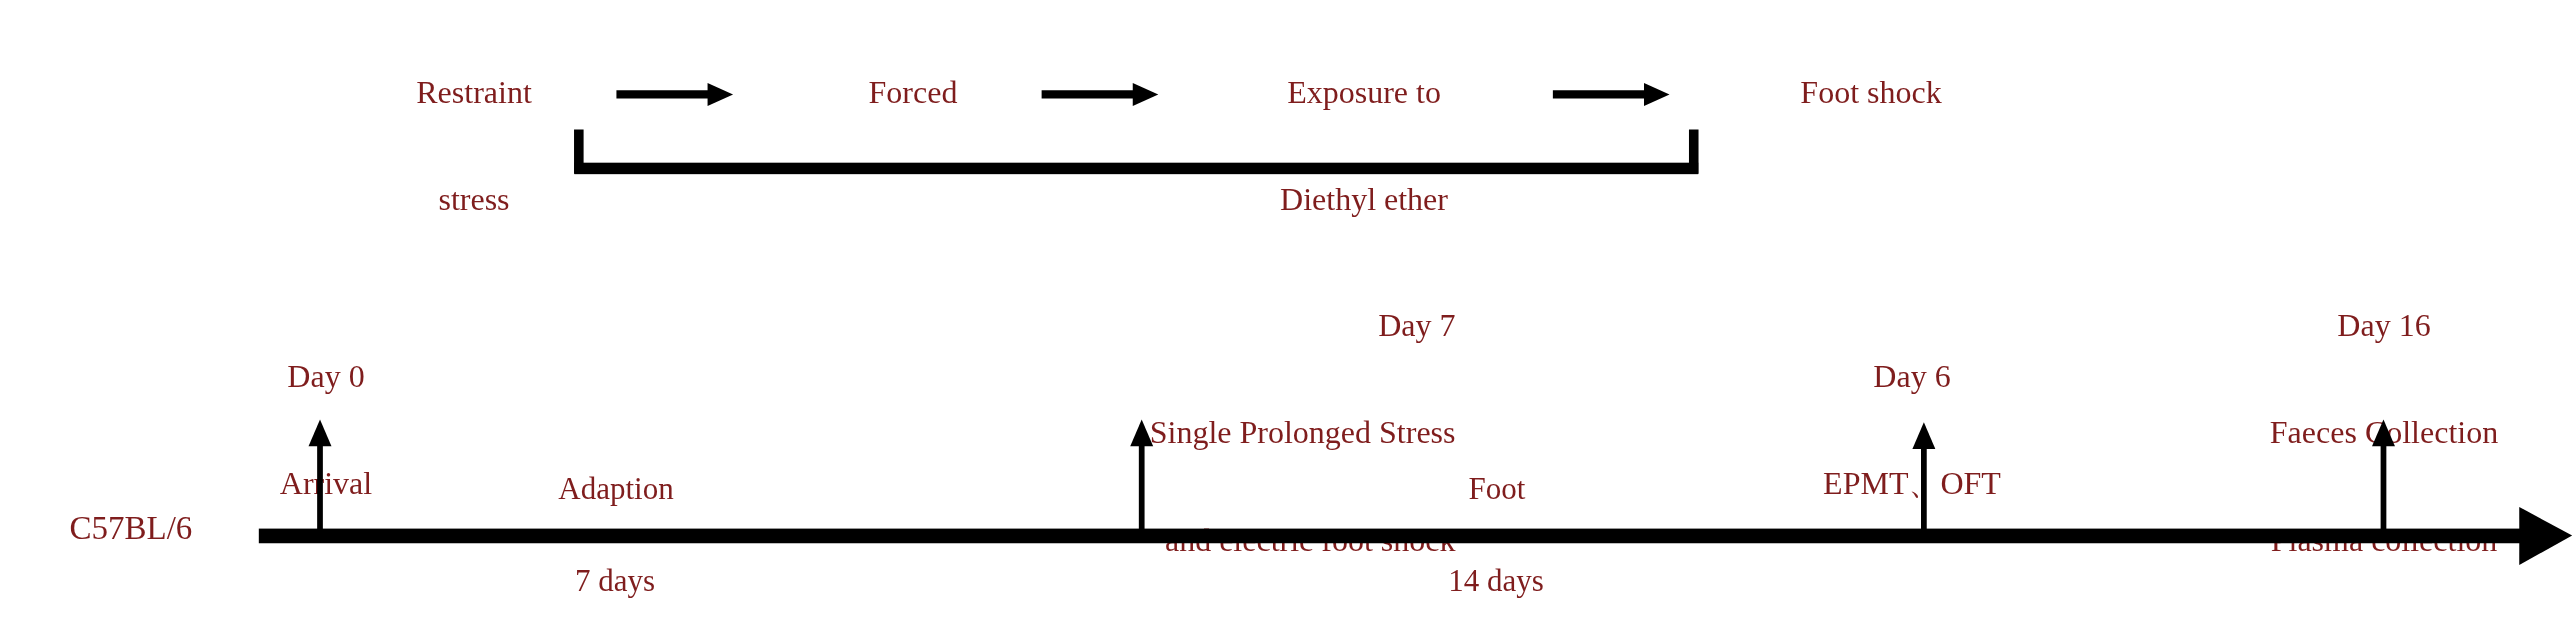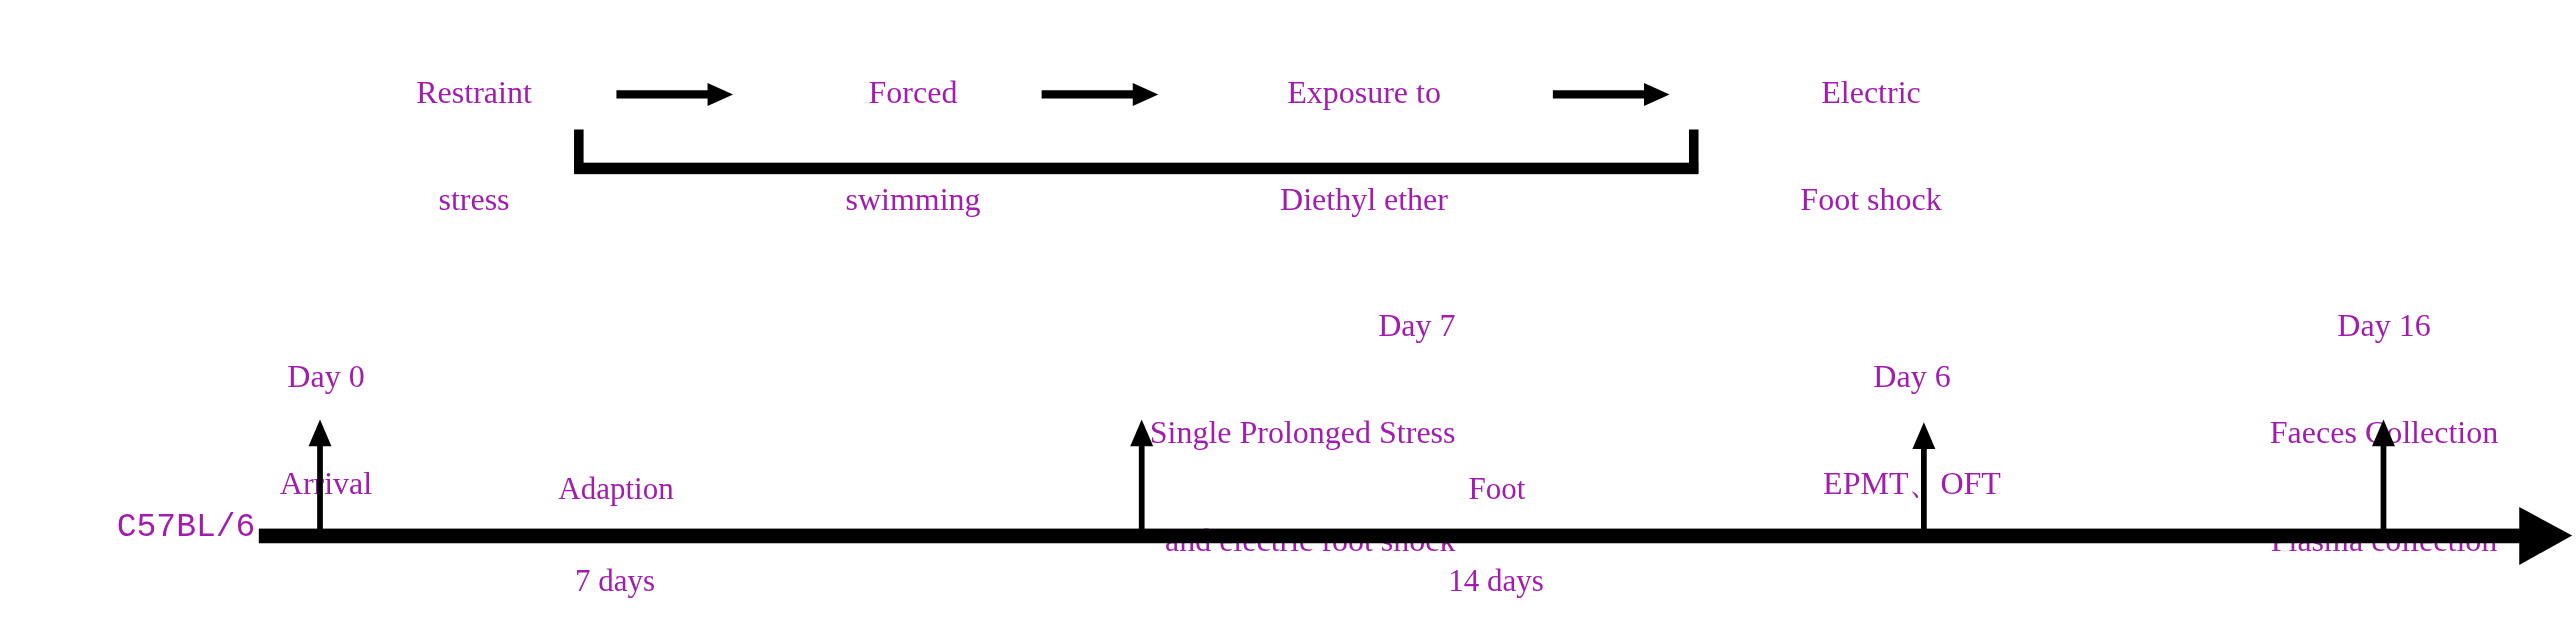--- a/index.html
+++ b/index.html
@@ -14,21 +14,21 @@
     background: #ffffff;
     font-family: "Liberation Serif", "DejaVu Serif", serif;
     color: #000000;
     overflow: hidden;
   }
   .txt {
     position: absolute;
     white-space: pre;
     text-align: center;
     line-height: 1.12;
-    color: #a21caf;
+    color: #7f1d1d;
   }
   .ctr {
     transform: translateX(-50%);
   }
 
   
   .stressor-label {
     font-size: 32px;
   }
 
@@ -61,30 +61,28 @@
 
 <div id="canvas">
 
   <div class="txt stressor-label ctr" style="left:474px; top:3.2px; width:268px;">
     <div>Restraint</div>
     <div>stress</div>
   </div>
 
   <div class="txt stressor-label ctr" style="left:913px; top:3.2px; width:268px;">
     <div>Forced</div>
-    <div>swimming</div>
   </div>
 
   <div class="txt stressor-label ctr" style="left:1364px; top:3.2px; width:357px;">
     <div>Exposure to</div>
     <div>Diethyl ether</div>
   </div>
 
   <div class="txt stressor-label ctr" style="left:1871px; top:3.2px; width:293px;">
-    <div>Electric</div>
     <div>Foot shock</div>
   </div>
 
   <div class="txt event-label ctr" style="left:326px; top:287px; width:319px;">
     <div>Day 0</div>
     <div>Arrival</div>
   </div>
 
   <div class="txt event-label ctr" style="left:1143px; top:236px; width:625px;text-align:right;">
     <div>Day 7</div>
@@ -102,21 +100,21 @@
     <div>Faeces Collection</div>
     <div>Plasma collection</div>
   </div>
 
   <div class="txt phase-label ctr" style="left:616px; top:472px; width:268px;">Adaption</div>
   <div class="txt duration-label ctr" style="left:615px; top:564px; width:229px;">7 days</div>
 
   <div class="txt phase-label ctr" style="left:1497px; top:472px; width:229px;">Foot</div>
   <div class="txt duration-label ctr" style="left:1496px; top:564px; width:255px;">14 days</div>
 
-  <div class="txt strain-label" style="left:6.4px; top:510px; width:249px; text-align:right;font-family:Liberation Mono, monospace;">C57BL/6</div>
+  <div class="txt strain-label" style="left:6.4px; top:510px; width:249px; text-align:center;">C57BL/6</div>
 
   <svg class="overlay" viewBox="0 0 4041 991" xmlns="http://www.w3.org/2000/svg">
 
     <g>
       <line x1="967" y1="148" x2="1118" y2="148" stroke="#000" stroke-width="13"></line>
       <polygon points="1110,130 1150,148 1110,166" fill="#000"></polygon>
     </g>
     <g>
       <line x1="1634" y1="148" x2="1785" y2="148" stroke="#000" stroke-width="13"></line>
       <polygon points="1777,130 1817,148 1777,166" fill="#000"></polygon>

